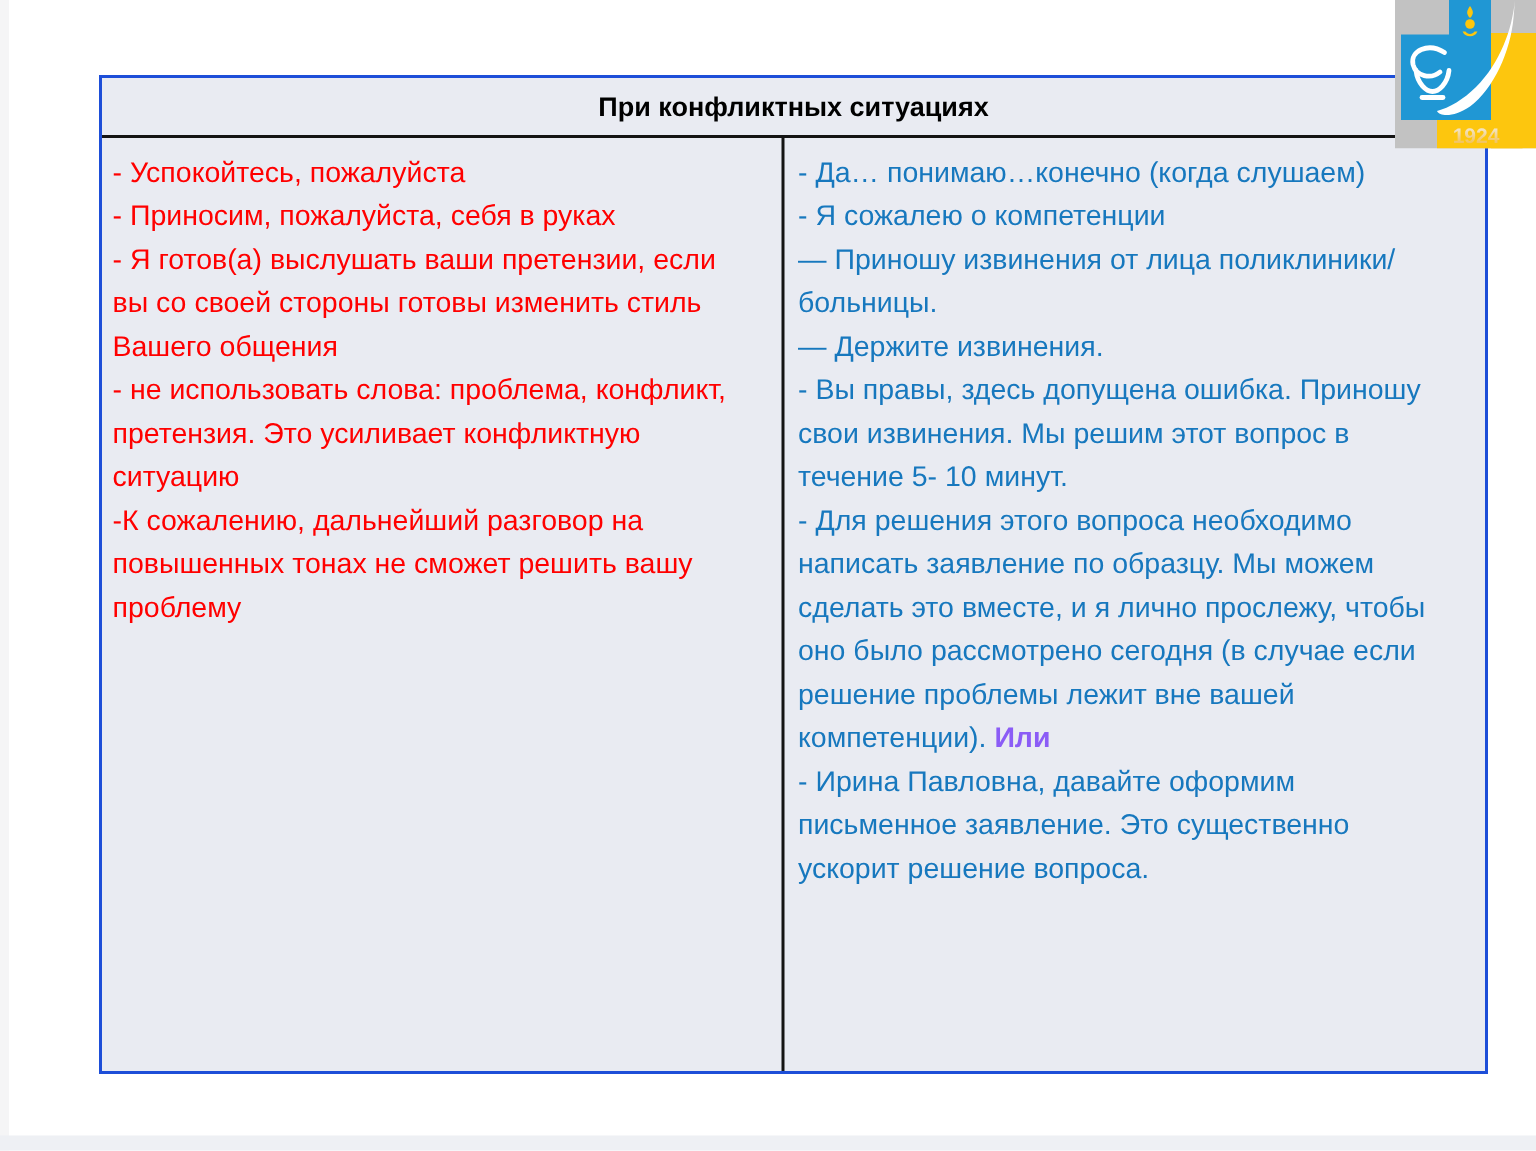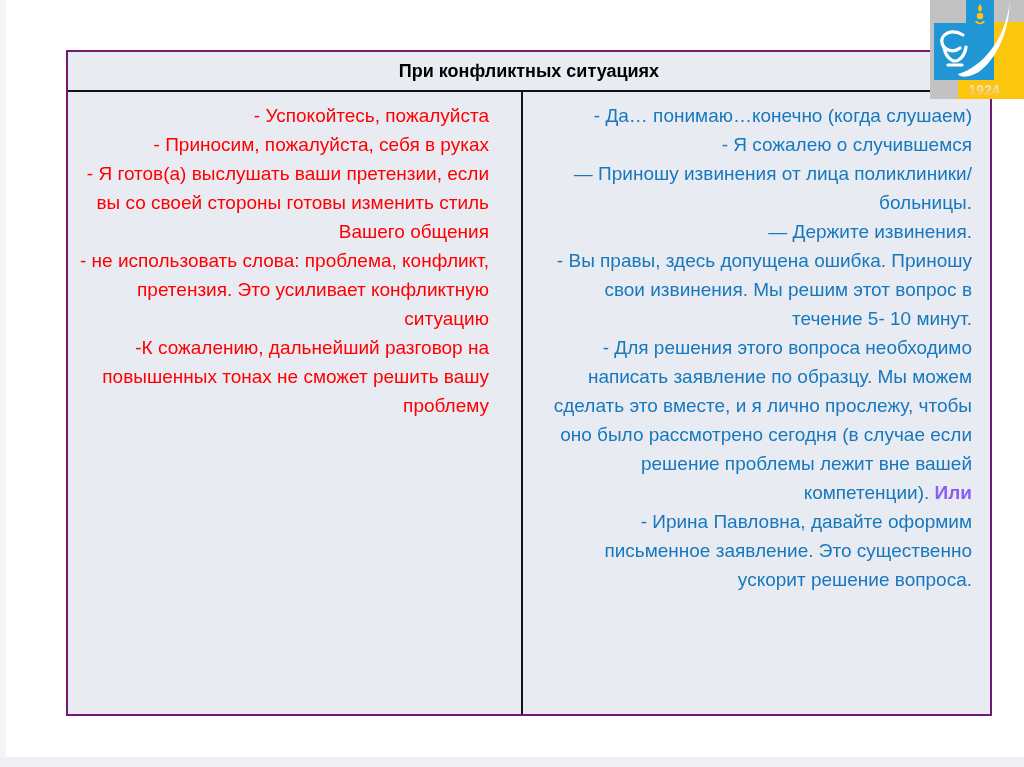--- a/index.html
+++ b/index.html
@@ -18,21 +18,21 @@
     background: #f5f5f6;
   }
   .edge-bottom {
     position: absolute; left: 0; bottom: 0; width: 1024px; height: 10px;
     background: #eef0f4;
   }
   .conflict-table {
     position: absolute; left: 66px; top: 50px;
     width: 926px; height: 666px;
     background: #e9ebf2;
-    border: 2px solid #701a75;
+    border: 2px solid #1d4ed8;
     display: grid;
     grid-template-rows: 40px 1fr;
     grid-template-columns: 455px 1fr;
   }
   .table-header {
     grid-column: 1 / 3;
     border-bottom: 2px solid #141414;
     display: flex; align-items: center; justify-content: center;
     font-size: 18px; font-weight: bold; color: #000000;
   }
@@ -43,21 +43,21 @@
   }
   .cell-left {
     border-right: 2px solid #141414;
     padding: 9px 32px 0 7px;
     color: #ff0000;
   }
   .cell-right {
     padding: 9px 18px 0 9px;
     color: #1778be;
   }
-  .para { margin: 0; text-align: right; }
+  .para { margin: 0; }
   .run-emphasis { color: #8b5cf6; font-weight: bold; }
   .logo {
     position: absolute; left: 930px; top: 0;
     width: 94px; height: 99px;
   }
 </style>
 </head>
 <body>
 
 <div class="slide">
@@ -69,21 +69,21 @@
     <div class="table-header">При конфликтных ситуациях</div>
     <div class="cell cell-left">
         <div class="para"><span>- Успокойтесь, пожалуйста</span></div>
         <div class="para"><span>- Приносим, пожалуйста, себя в руках</span></div>
         <div class="para"><span>- Я готов(а) выслушать ваши претензии, если вы со своей стороны готовы изменить стиль Вашего общения</span></div>
         <div class="para"><span>- не использовать слова: проблема, конфликт, претензия. Это усиливает конфликтную ситуацию</span></div>
         <div class="para"><span>-К сожалению, дальнейший разговор на повышенных тонах не сможет решить вашу проблему</span></div>
       </div>
     <div class="cell cell-right">
         <div class="para"><span>- Да… понимаю…конечно (когда слушаем)</span></div>
-        <div class="para"><span>- Я сожалею о случившемся</span></div>
+        <div class="para"><span>- Я сожалею о компетенции</span></div>
         <div class="para"><span>— Приношу извинения от лица поликлиники/больницы.</span></div>
         <div class="para"><span>— Держите извинения.</span></div>
         <div class="para"><span>- Вы правы, здесь допущена ошибка. Приношу свои извинения. Мы решим этот вопрос в течение 5- 10 минут.</span></div>
         <div class="para"><span>- Для решения этого вопроса необходимо написать заявление по образцу. Мы можем сделать это вместе, и я лично прослежу, чтобы оно было рассмотрено сегодня (в случае если решение проблемы лежит вне вашей компетенции). </span><span class="run-emphasis">Или</span></div>
         <div class="para"><span>- Ирина Павловна, давайте оформим письменное заявление. Это существенно ускорит решение вопроса.</span></div>
       </div>
   </div>
 
   <svg class="logo" viewBox="0 0 94 99">
     <defs>

